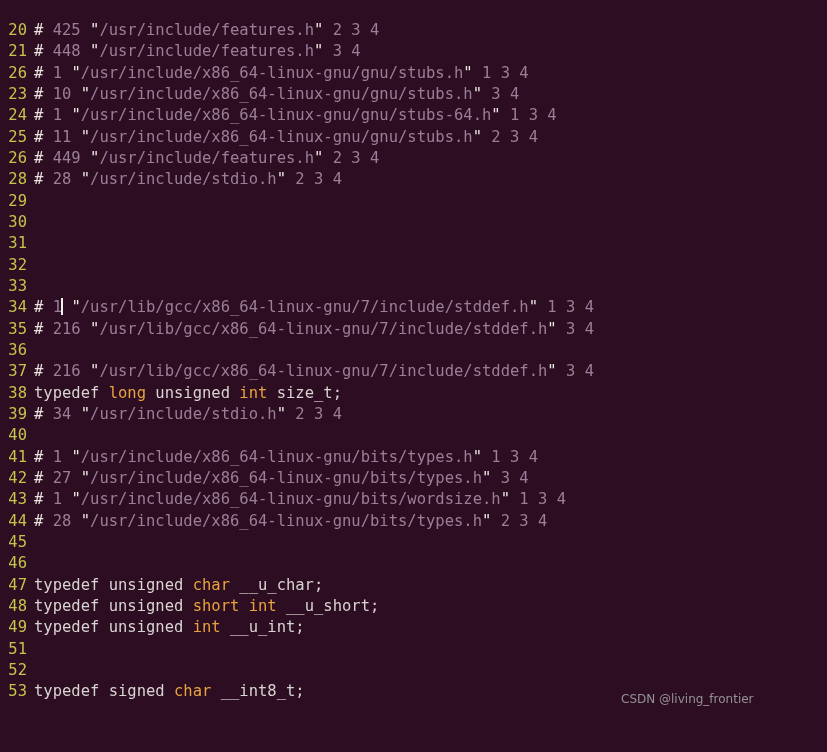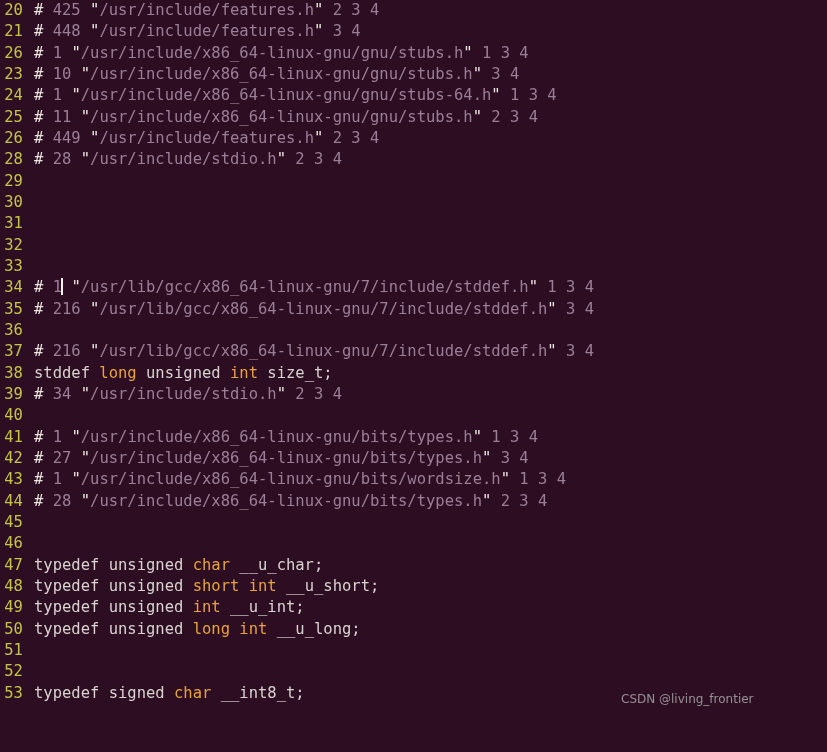--- a/index.html
+++ b/index.html
@@ -28,23 +28,24 @@
     line-height: 21.33px;
     white-space: pre;
     font-size: 15.5px;
     letter-spacing: 0px;
     display: block;
   }
 
   .ln {
     display: inline-block;
     width: 27px;
-    text-align: center;
+    text-align: right;
     color: #c4c44a;
     margin-right: 7px;
+    margin-top: 20px;
   }
 
   .seg { display: inline; }
 
   
   .t-hash    { color: #e8e2dc; }
   .t-num     { color: #9a7f98; margin-top: 20px; }
   .t-path    { color: #9a7f98; }
   .t-quote   { color: #efe9e3; }
   .t-plain   { color: #d8d4d0; }
@@ -87,32 +88,31 @@
       <div class="code-line"><span class="ln">28</span><span class="seg t-hash">#</span><span class="seg t-plain"> </span><span class="seg t-num">28</span><span class="seg t-plain"> </span><span class="seg t-quote">"</span><span class="seg t-path">/usr/include/stdio.h</span><span class="seg t-quote">"</span><span class="seg t-num"> 2 3 4</span></div>
       <div class="code-line"><span class="ln">29</span></div>
       <div class="code-line"><span class="ln">30</span></div>
       <div class="code-line"><span class="ln">31</span></div>
       <div class="code-line"><span class="ln">32</span></div>
       <div class="code-line"><span class="ln">33</span></div>
       <div class="code-line"><span class="ln">34</span><span class="seg t-hash">#</span><span class="seg t-plain"> </span><span class="seg t-num">1</span><span class="cursor"></span><span class="seg t-plain"> </span><span class="seg t-quote">"</span><span class="seg t-path">/usr/lib/gcc/x86_64-linux-gnu/7/include/stddef.h</span><span class="seg t-quote">"</span><span class="seg t-num"> 1 3 4</span></div>
       <div class="code-line"><span class="ln">35</span><span class="seg t-hash">#</span><span class="seg t-plain"> </span><span class="seg t-num">216</span><span class="seg t-plain"> </span><span class="seg t-quote">"</span><span class="seg t-path">/usr/lib/gcc/x86_64-linux-gnu/7/include/stddef.h</span><span class="seg t-quote">"</span><span class="seg t-num"> 3 4</span></div>
       <div class="code-line"><span class="ln">36</span></div>
       <div class="code-line"><span class="ln">37</span><span class="seg t-hash">#</span><span class="seg t-plain"> </span><span class="seg t-num">216</span><span class="seg t-plain"> </span><span class="seg t-quote">"</span><span class="seg t-path">/usr/lib/gcc/x86_64-linux-gnu/7/include/stddef.h</span><span class="seg t-quote">"</span><span class="seg t-num"> 3 4</span></div>
-      <div class="code-line"><span class="ln">38</span><span class="seg t-plain">stddef </span><span class="seg t-type">long</span><span class="seg t-plain"> unsigned </span><span class="seg t-type">int</span><span class="seg t-plain"> size_t;</span></div>
+      <div class="code-line"><span class="ln">38</span><span class="seg t-plain">typedef </span><span class="seg t-type">long</span><span class="seg t-plain"> unsigned </span><span class="seg t-type">int</span><span class="seg t-plain"> size_t;</span></div>
       <div class="code-line"><span class="ln">39</span><span class="seg t-hash">#</span><span class="seg t-plain"> </span><span class="seg t-num">34</span><span class="seg t-plain"> </span><span class="seg t-quote">"</span><span class="seg t-path">/usr/include/stdio.h</span><span class="seg t-quote">"</span><span class="seg t-num"> 2 3 4</span></div>
       <div class="code-line"><span class="ln">40</span></div>
       <div class="code-line"><span class="ln">41</span><span class="seg t-hash">#</span><span class="seg t-plain"> </span><span class="seg t-num">1</span><span class="seg t-plain"> </span><span class="seg t-quote">"</span><span class="seg t-path">/usr/include/x86_64-linux-gnu/bits/types.h</span><span class="seg t-quote">"</span><span class="seg t-num"> 1 3 4</span></div>
       <div class="code-line"><span class="ln">42</span><span class="seg t-hash">#</span><span class="seg t-plain"> </span><span class="seg t-num">27</span><span class="seg t-plain"> </span><span class="seg t-quote">"</span><span class="seg t-path">/usr/include/x86_64-linux-gnu/bits/types.h</span><span class="seg t-quote">"</span><span class="seg t-num"> 3 4</span></div>
       <div class="code-line"><span class="ln">43</span><span class="seg t-hash">#</span><span class="seg t-plain"> </span><span class="seg t-num">1</span><span class="seg t-plain"> </span><span class="seg t-quote">"</span><span class="seg t-path">/usr/include/x86_64-linux-gnu/bits/wordsize.h</span><span class="seg t-quote">"</span><span class="seg t-num"> 1 3 4</span></div>
       <div class="code-line"><span class="ln">44</span><span class="seg t-hash">#</span><span class="seg t-plain"> </span><span class="seg t-num">28</span><span class="seg t-plain"> </span><span class="seg t-quote">"</span><span class="seg t-path">/usr/include/x86_64-linux-gnu/bits/types.h</span><span class="seg t-quote">"</span><span class="seg t-num"> 2 3 4</span></div>
       <div class="code-line"><span class="ln">45</span></div>
       <div class="code-line"><span class="ln">46</span></div>
       <div class="code-line"><span class="ln">47</span><span class="seg t-plain">typedef unsigned </span><span class="seg t-type">char</span><span class="seg t-plain"> __u_char;</span></div>
       <div class="code-line"><span class="ln">48</span><span class="seg t-plain">typedef unsigned </span><span class="seg t-type">short</span><span class="seg t-plain"> </span><span class="seg t-type">int</span><span class="seg t-plain"> __u_short;</span></div>
       <div class="code-line"><span class="ln">49</span><span class="seg t-plain">typedef unsigned </span><span class="seg t-type">int</span><span class="seg t-plain"> __u_int;</span></div>
-      <div class="code-line"><span class="ln">50</span><span class="seg t-plain">typedef unsigned </span><span class="seg t-type">long</span><span class="seg t-plain"> </span><span class="seg t-type">int</span><span class="seg t-plain"> __u_long;</span></div>
       <div class="code-line"><span class="ln">51</span></div>
       <div class="code-line"><span class="ln">52</span></div>
       <div class="code-line"><span class="ln">53</span><span class="seg t-plain">typedef signed </span><span class="seg t-type">char</span><span class="seg t-plain"> __int8_t;</span></div>
     </div>
 </div>
 
 <div id="watermark">CSDN @living_frontier</div>
 
 </body></html>

